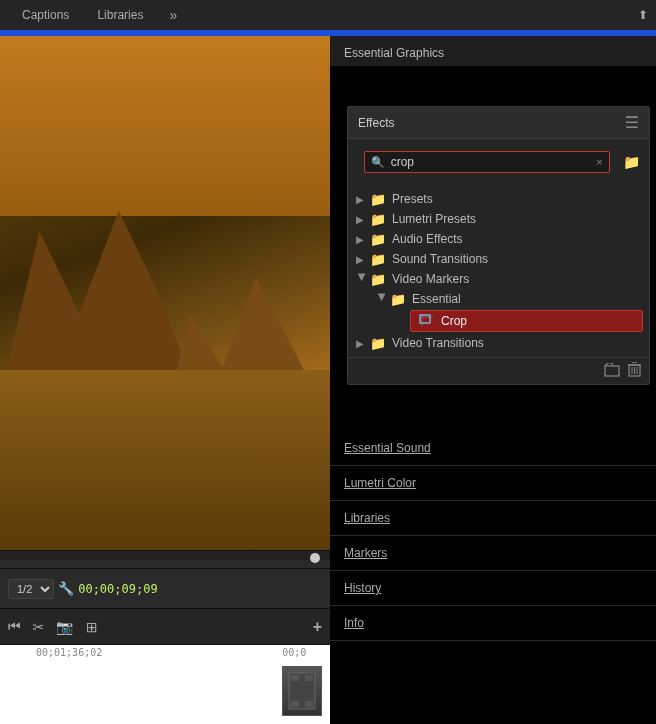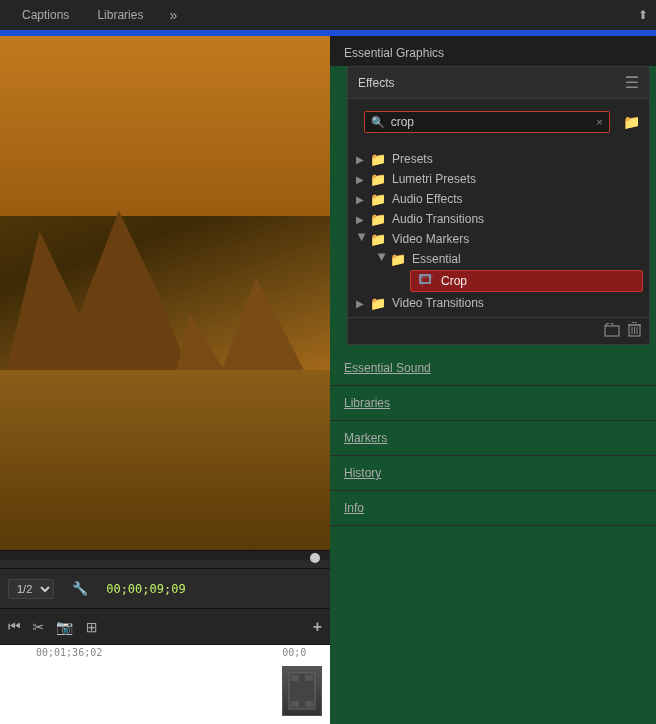--- a/index.html
+++ b/index.html
@@ -102,21 +102,21 @@
       background: linear-gradient(180deg, #8b5e18 0%, #5a3a08 100%);
     }
 
     
     .timeline-controls {
       background: #2a2a2a;
       height: 40px;
       display: flex;
       align-items: center;
       padding: 0 8px;
-      gap: 18px;
+      gap: 4px;
       border-top: 1px solid #111;
     }
     .time-select {
       background: #333;
       color: #ccc;
       border: 1px solid #444;
       padding: 2px 4px;
       font-size: 11px;
       border-radius: 2px;
       cursor: pointer;
@@ -207,23 +207,24 @@
       height: 100%;
       background: linear-gradient(180deg, #555 0%, #333 100%);
       display: flex;
       align-items: center;
       justify-content: center;
     }
 
     
     .right-panel {
       flex: 1;
-      background: #14532d;
+      background: #000000;
       display: flex;
       flex-direction: column;
+      gap: 40px;
     }
 
     .essential-graphics-header {
       padding: 10px 14px 6px 14px;
       font-size: 12px;
       color: #bbb;
       background: #1e1e1e;
     }
 
     
@@ -474,21 +475,21 @@
 
         <div class="tree-item">
           <span class="tree-chevron">▶</span>
           <span class="folder-icon">📁</span>
           <span class="tree-item-label">Audio Effects</span>
         </div>
 
         <div class="tree-item">
           <span class="tree-chevron">▶</span>
           <span class="folder-icon">📁</span>
-          <span class="tree-item-label">Audio Transitions</span>
+          <span class="tree-item-label">Sound Transitions</span>
         </div>
 
         <div class="tree-item">
           <span class="tree-chevron open">▶</span>
           <span class="folder-icon">📁</span>
           <span class="tree-item-label">Video Markers</span>
         </div>
 
         <div class="tree-item tree-item-child">
           <span class="tree-chevron open">▶</span>
@@ -536,20 +537,23 @@
         </span>
       </div>
 
     </div>
 
     <div class="side-panels-list">
       <div class="side-panel-item">
         <span>Essential Sound</span>
       </div>
       <div class="side-panel-item">
+        <span>Lumetri Color</span>
+      </div>
+      <div class="side-panel-item">
         <span>Libraries</span>
       </div>
       <div class="side-panel-item">
         <span>Markers</span>
       </div>
       <div class="side-panel-item">
         <span>History</span>
       </div>
       <div class="side-panel-item">
         <span>Info</span>

